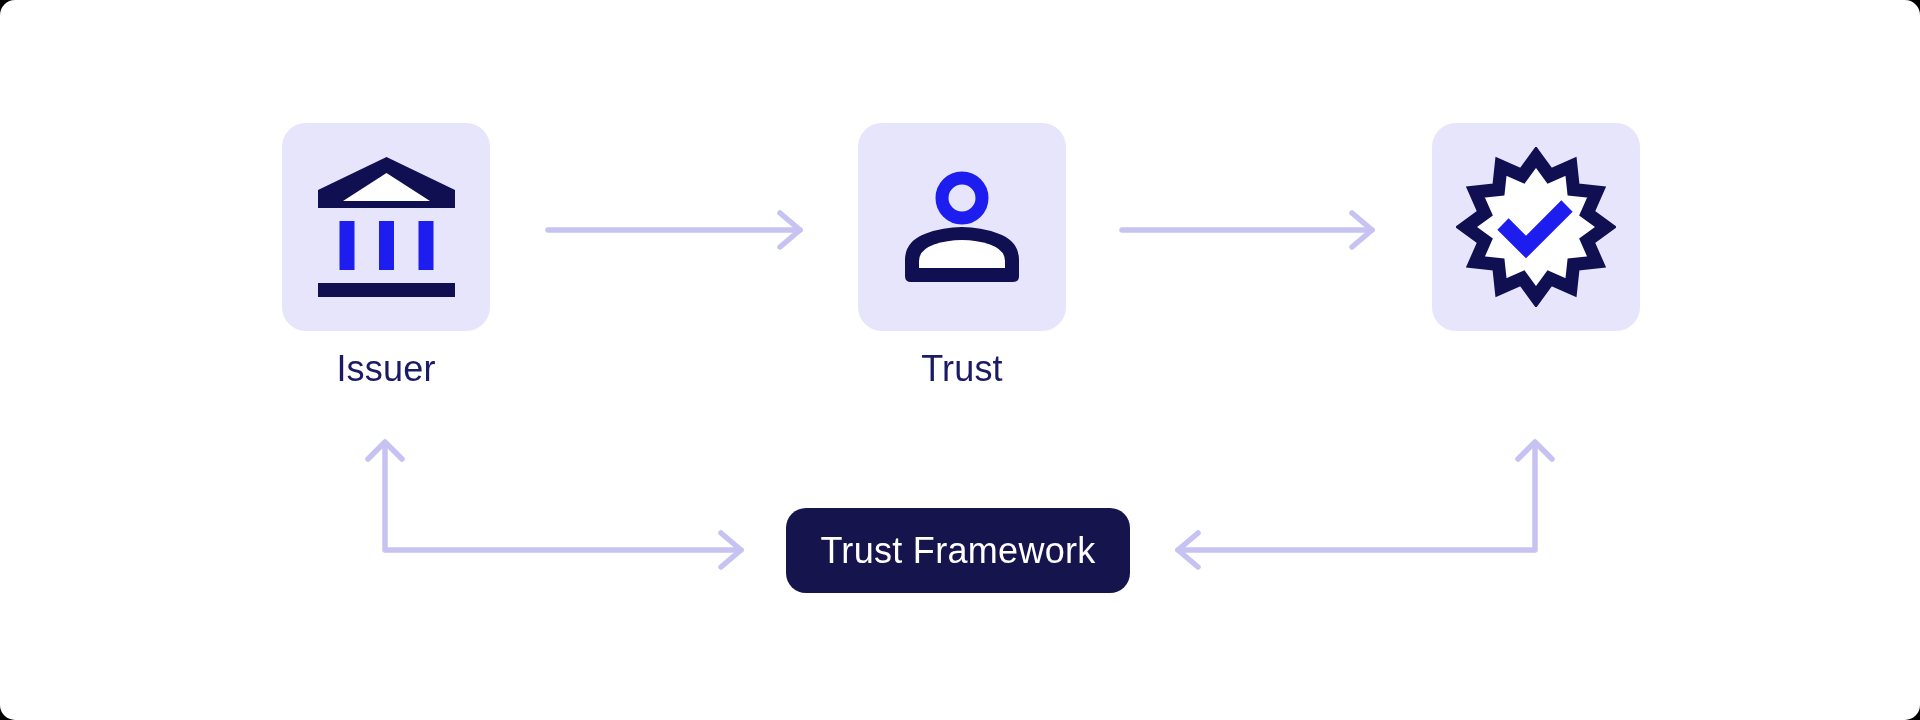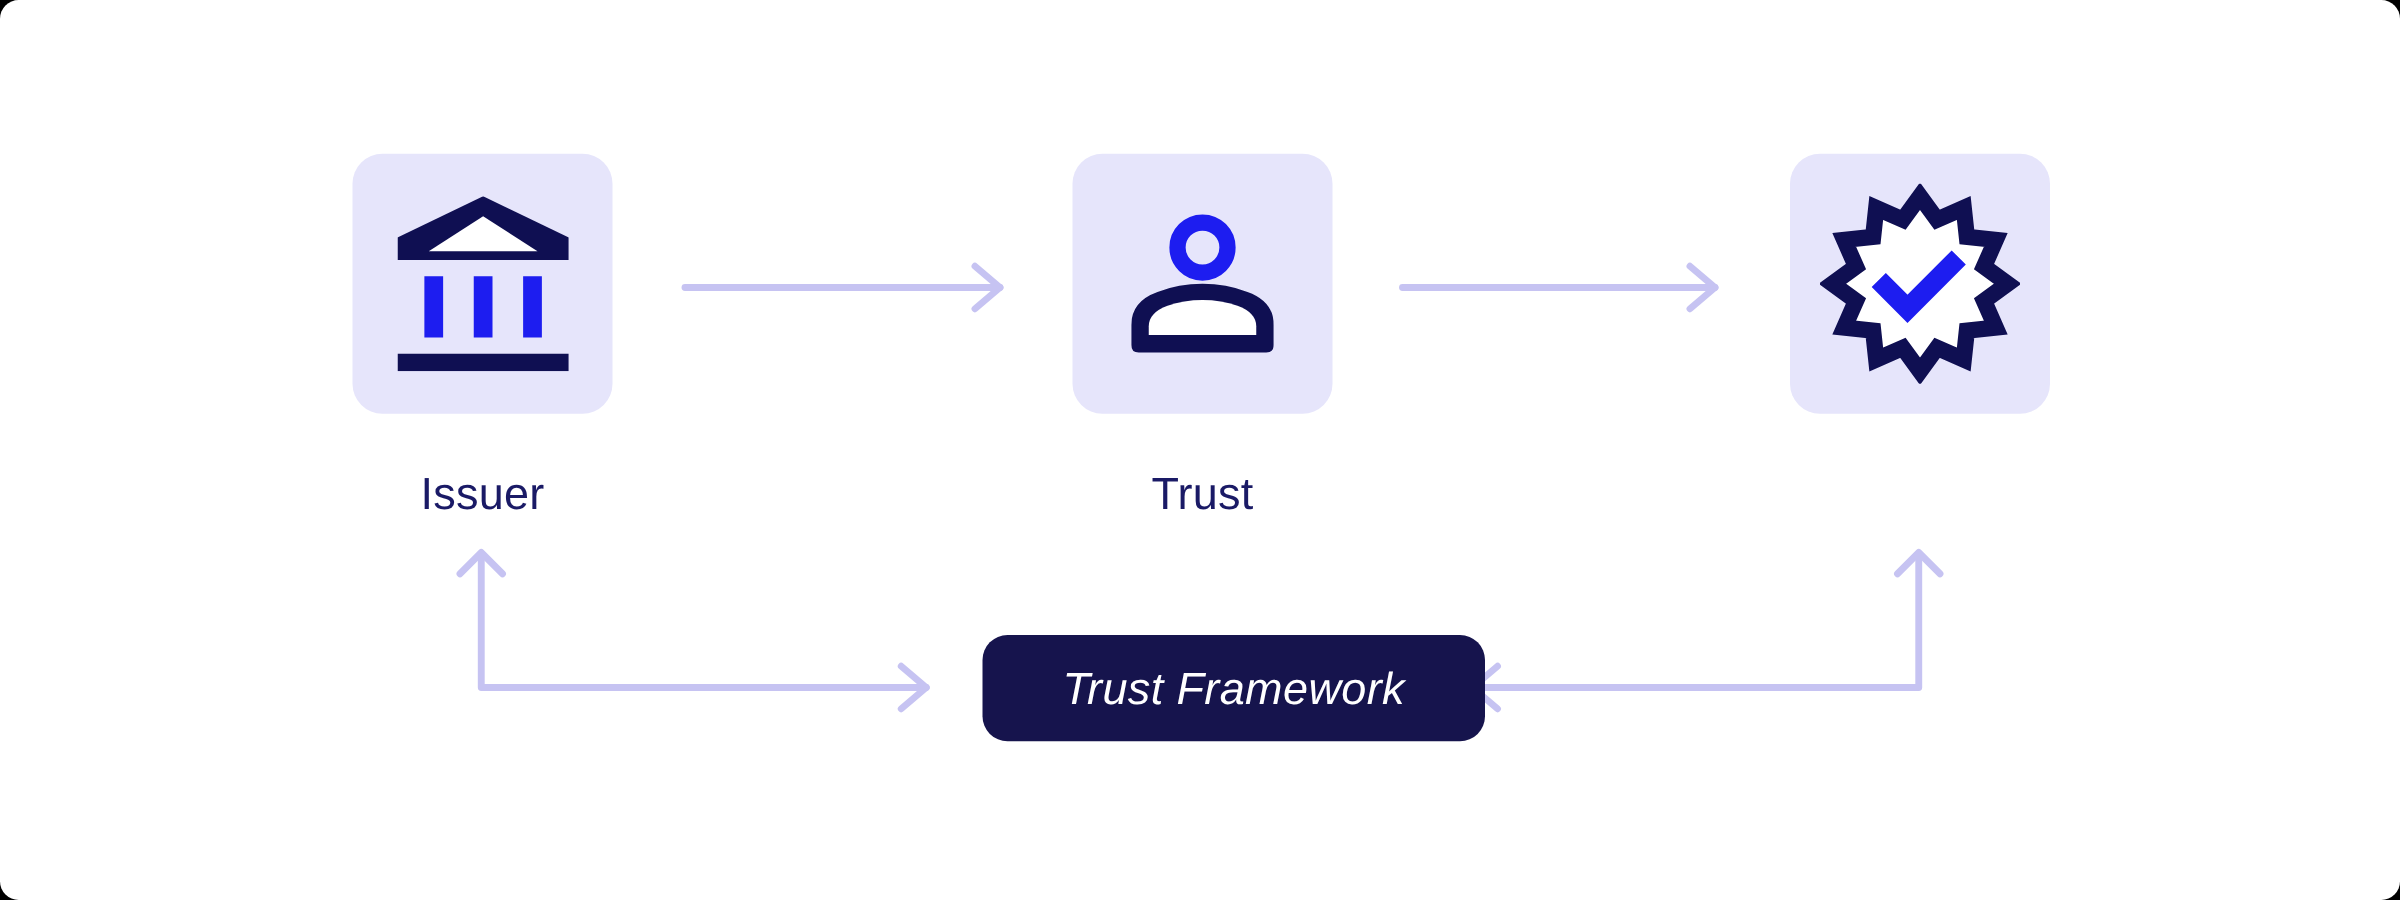--- a/index.html
+++ b/index.html
@@ -17,21 +17,21 @@
     overflow: hidden;
   }
   .node { position: absolute; top: 123px; width: 208px; }
   .card {
     width: 208px; height: 208px;
     background: var(--card-bg, #e6e5fb);
     border-radius: 24px;
     display: flex; align-items: center; justify-content: center;
   }
   .node-label {
-    margin-top: 42px;
+    margin-top: 16px;
     text-align: center;
     font-size: 36px;
     font-weight: 500;
     letter-spacing: 0.2px;
     color: var(--label-text, #1a1a66);
     line-height: 44px;
   }
   .connector-layer {
     position: absolute; left: 0; top: 0;
     width: 1920px; height: 720px;
@@ -40,24 +40,24 @@
   .arrow-stroke {
     stroke: var(--arrow, #c6c3f2);
     stroke-width: 5.5;
     fill: none;
     stroke-linecap: round;
     stroke-linejoin: round;
   }
   .tf-button {
     position: absolute;
     left: 786px; top: 508px;
-    width: 402px; height: 85px;
+    width: 344px; height: 85px;
     background: var(--button-bg, #16144d);
     border-radius: 20px;
-    display: flex; align-items: center; justify-content: center; font-style: italic;
+    display: flex; align-items: center; justify-content: center;
   }
   .tf-button span {
     color: var(--button-text, #ffffff);
     font-size: 36px;
     font-weight: 500;
     letter-spacing: 0.3px;
   }
   .f-navy { fill: var(--icon-navy, #0f0f52); }
   .f-blue { fill: var(--accent-blue, #1d1df0); }
   .f-white { fill: #ffffff; }

